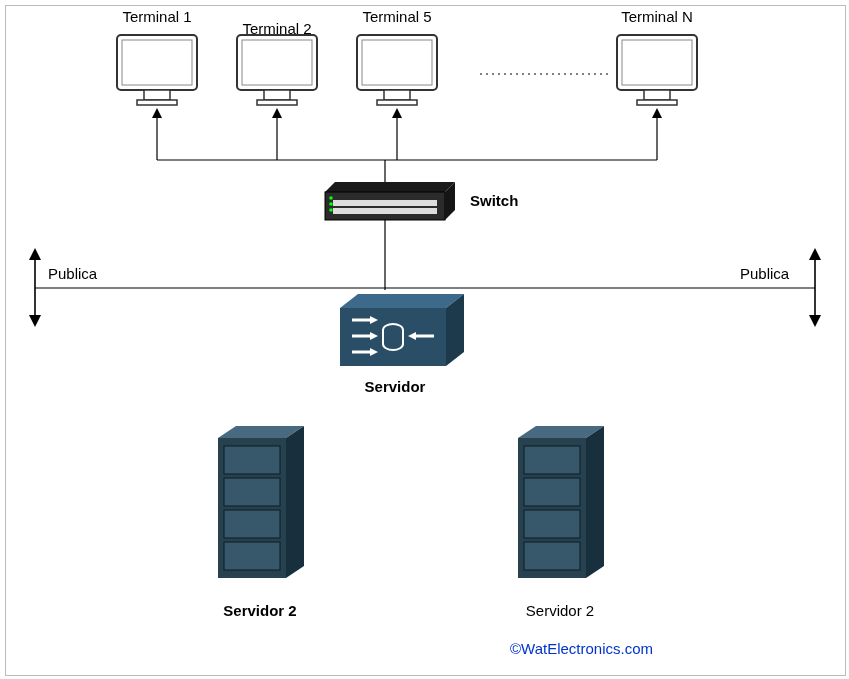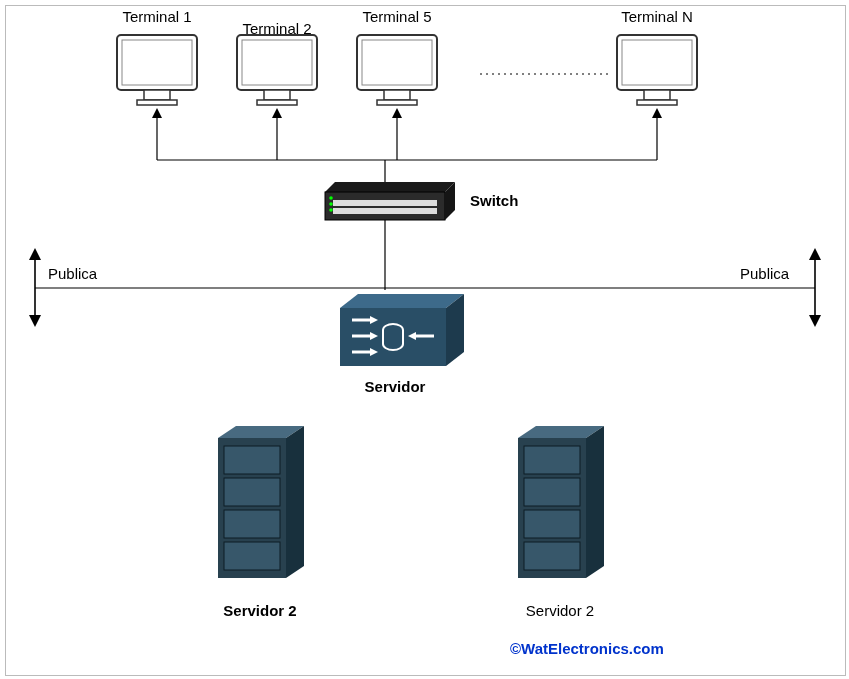--- a/index.html
+++ b/index.html
@@ -22,21 +22,21 @@
     border: 1px solid #bbb;
   }
   .label {
     position: absolute;
     text-align: center;
     color: #000000;
   }
   .credit {
     position: absolute;
     color: #0033cc;
-    font-weight: bold;
+    font-weight: normal;
     text-align: right;
   }
 </style>
 </head>
 <body>
 
 <div class="border-box"></div>
 
 <svg width="849" height="679" style="position:absolute;left:0;top:0;pointer-events:none">
 

